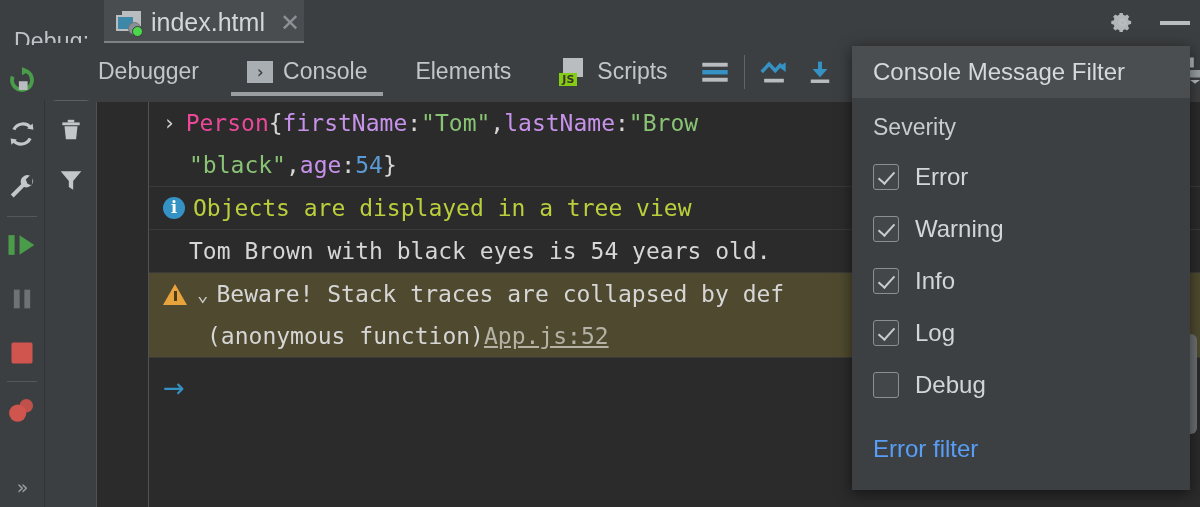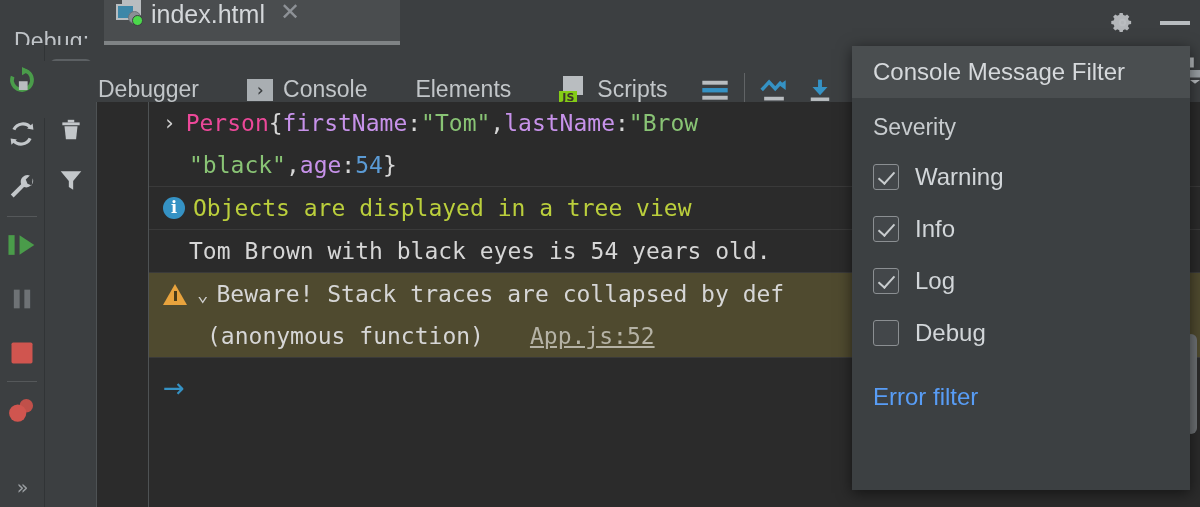--- a/index.html
+++ b/index.html
@@ -15,22 +15,22 @@
   
   .titlebar {
     position: absolute; left: 0; top: 0; width: 1200px; height: 45px;
     background: #3c3f41;
     display: flex; align-items: center;
   }
   .titlebar-label {
     color: #bfc3c7; font-size: 23px; margin-left: 14px; letter-spacing: .2px; margin-top: 37px;
   }
   .file-tab {
-    position: absolute; left: 104px; top: 0; height: 45px; width: 296px;
-    display: flex; gap: 9px;
+    position: absolute; left: 104px; top: 0; height: 45px; width: 200px;
+    display: flex; align-items: center; gap: 9px;
     padding: 0 12px;
     background: #4a4d4f;
   }
   .file-tab::after {
     content: ""; position: absolute; left: 0; right: 0; bottom: 0;
     height: 4px; background: #7f8385;
   }
   .tab-icon { position: relative; width: 26px; height: 24px; flex: none; }
   .tab-icon .win-back {
     position: absolute; left: 6px; top: 0; width: 19px; height: 15px;
@@ -91,21 +91,21 @@
     border-left: 1px solid #313436;
   }
   .cb-btn {
     width: 42px; height: 42px; border-radius: 6px;
     display: flex; align-items: center; justify-content: center;
   }
   .cb-btn.active { background: #5c6063; }
 
   
   .tabstrip {
-    position: absolute; left: 44px; top: 61px; right: 0; height: 57px;
+    position: absolute; left: 44px; top: 43px; right: 0; height: 57px;
     background: #3c3f41;
     display: flex; align-items: center; padding-left: 30px; gap: 0;
   }
   .vtab {
     height: 57px; display: flex; align-items: center; gap: 10px;
     padding: 0 24px; position: relative;
     color: #c2c6c9; font-size: 23px; white-space: nowrap;
   }
   .vtab.selected::after {
     content: ""; position: absolute; left: 8px; right: 8px; bottom: 4px;
@@ -412,21 +412,21 @@
           <span class="c-white">Tom Brown  with black eyes is 54 years old.</span>
         </div>
       </div>
 
       <div class="row warn two-line">
         <div class="row-line">
           <span class="ic-warn"></span>
           <span class="chev">⌄</span>
           <span class="c-white">Beware! Stack traces are collapsed by def</span>
         </div>
-        <div class="row-line" style="padding-left:44px; gap:46px;">
+        <div class="row-line" style="padding-left:44px; ">
           <span class="c-white">(anonymous function)</span>
           <span class="c-link">App.js:52</span>
         </div>
       </div>
 
       <div class="prompt-row">
         <span class="prompt-arrow">→</span>
       </div>
     </div>
 
@@ -440,20 +440,24 @@
       <path d="M4 19l4 3 4-3z" fill="#b9bdc0"></path>
     </svg>
   </div>
 
   <div class="filter-popup">
     <div class="fp-header">Console Message Filter</div>
     <div class="fp-section">Severity</div>
 
     <div class="fp-item">
       <span class="cbox checked"></span>
+      <span class="fp-label">Error</span>
+    </div>
+    <div class="fp-item">
+      <span class="cbox checked"></span>
       <span class="fp-label">Warning</span>
     </div>
     <div class="fp-item">
       <span class="cbox checked"></span>
       <span class="fp-label">Info</span>
     </div>
     <div class="fp-item">
       <span class="cbox checked"></span>
       <span class="fp-label">Log</span>
     </div>

